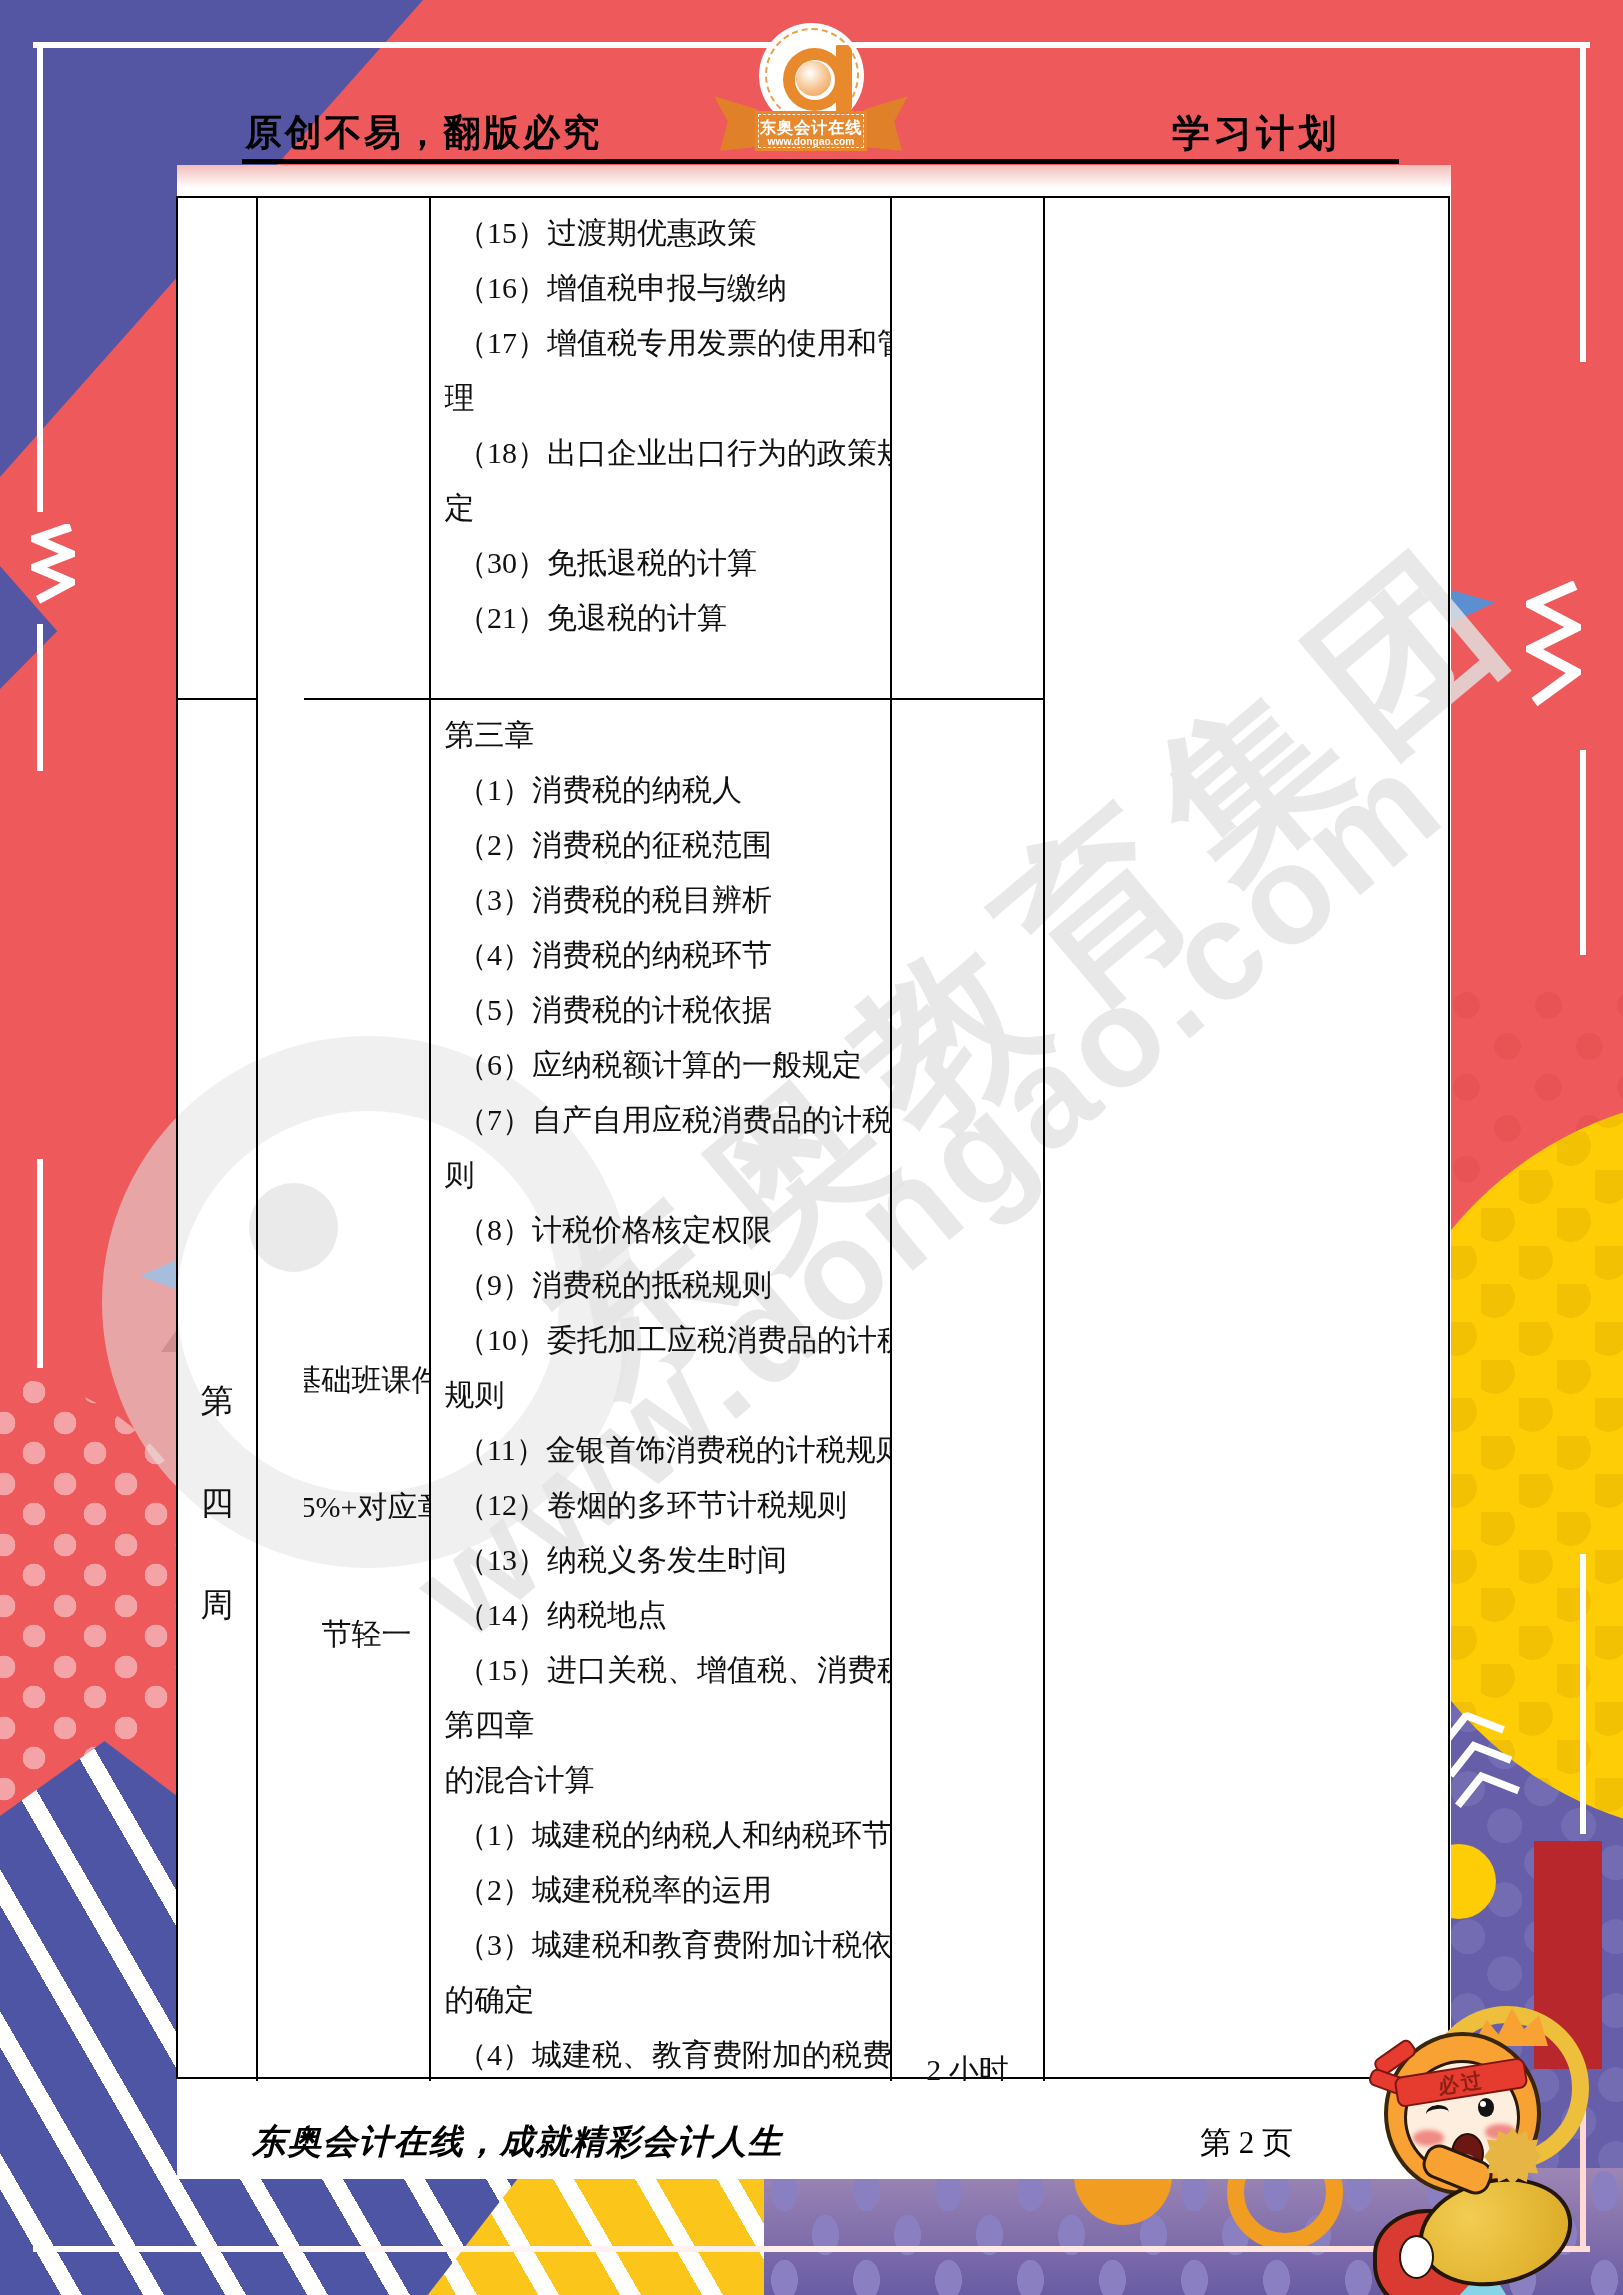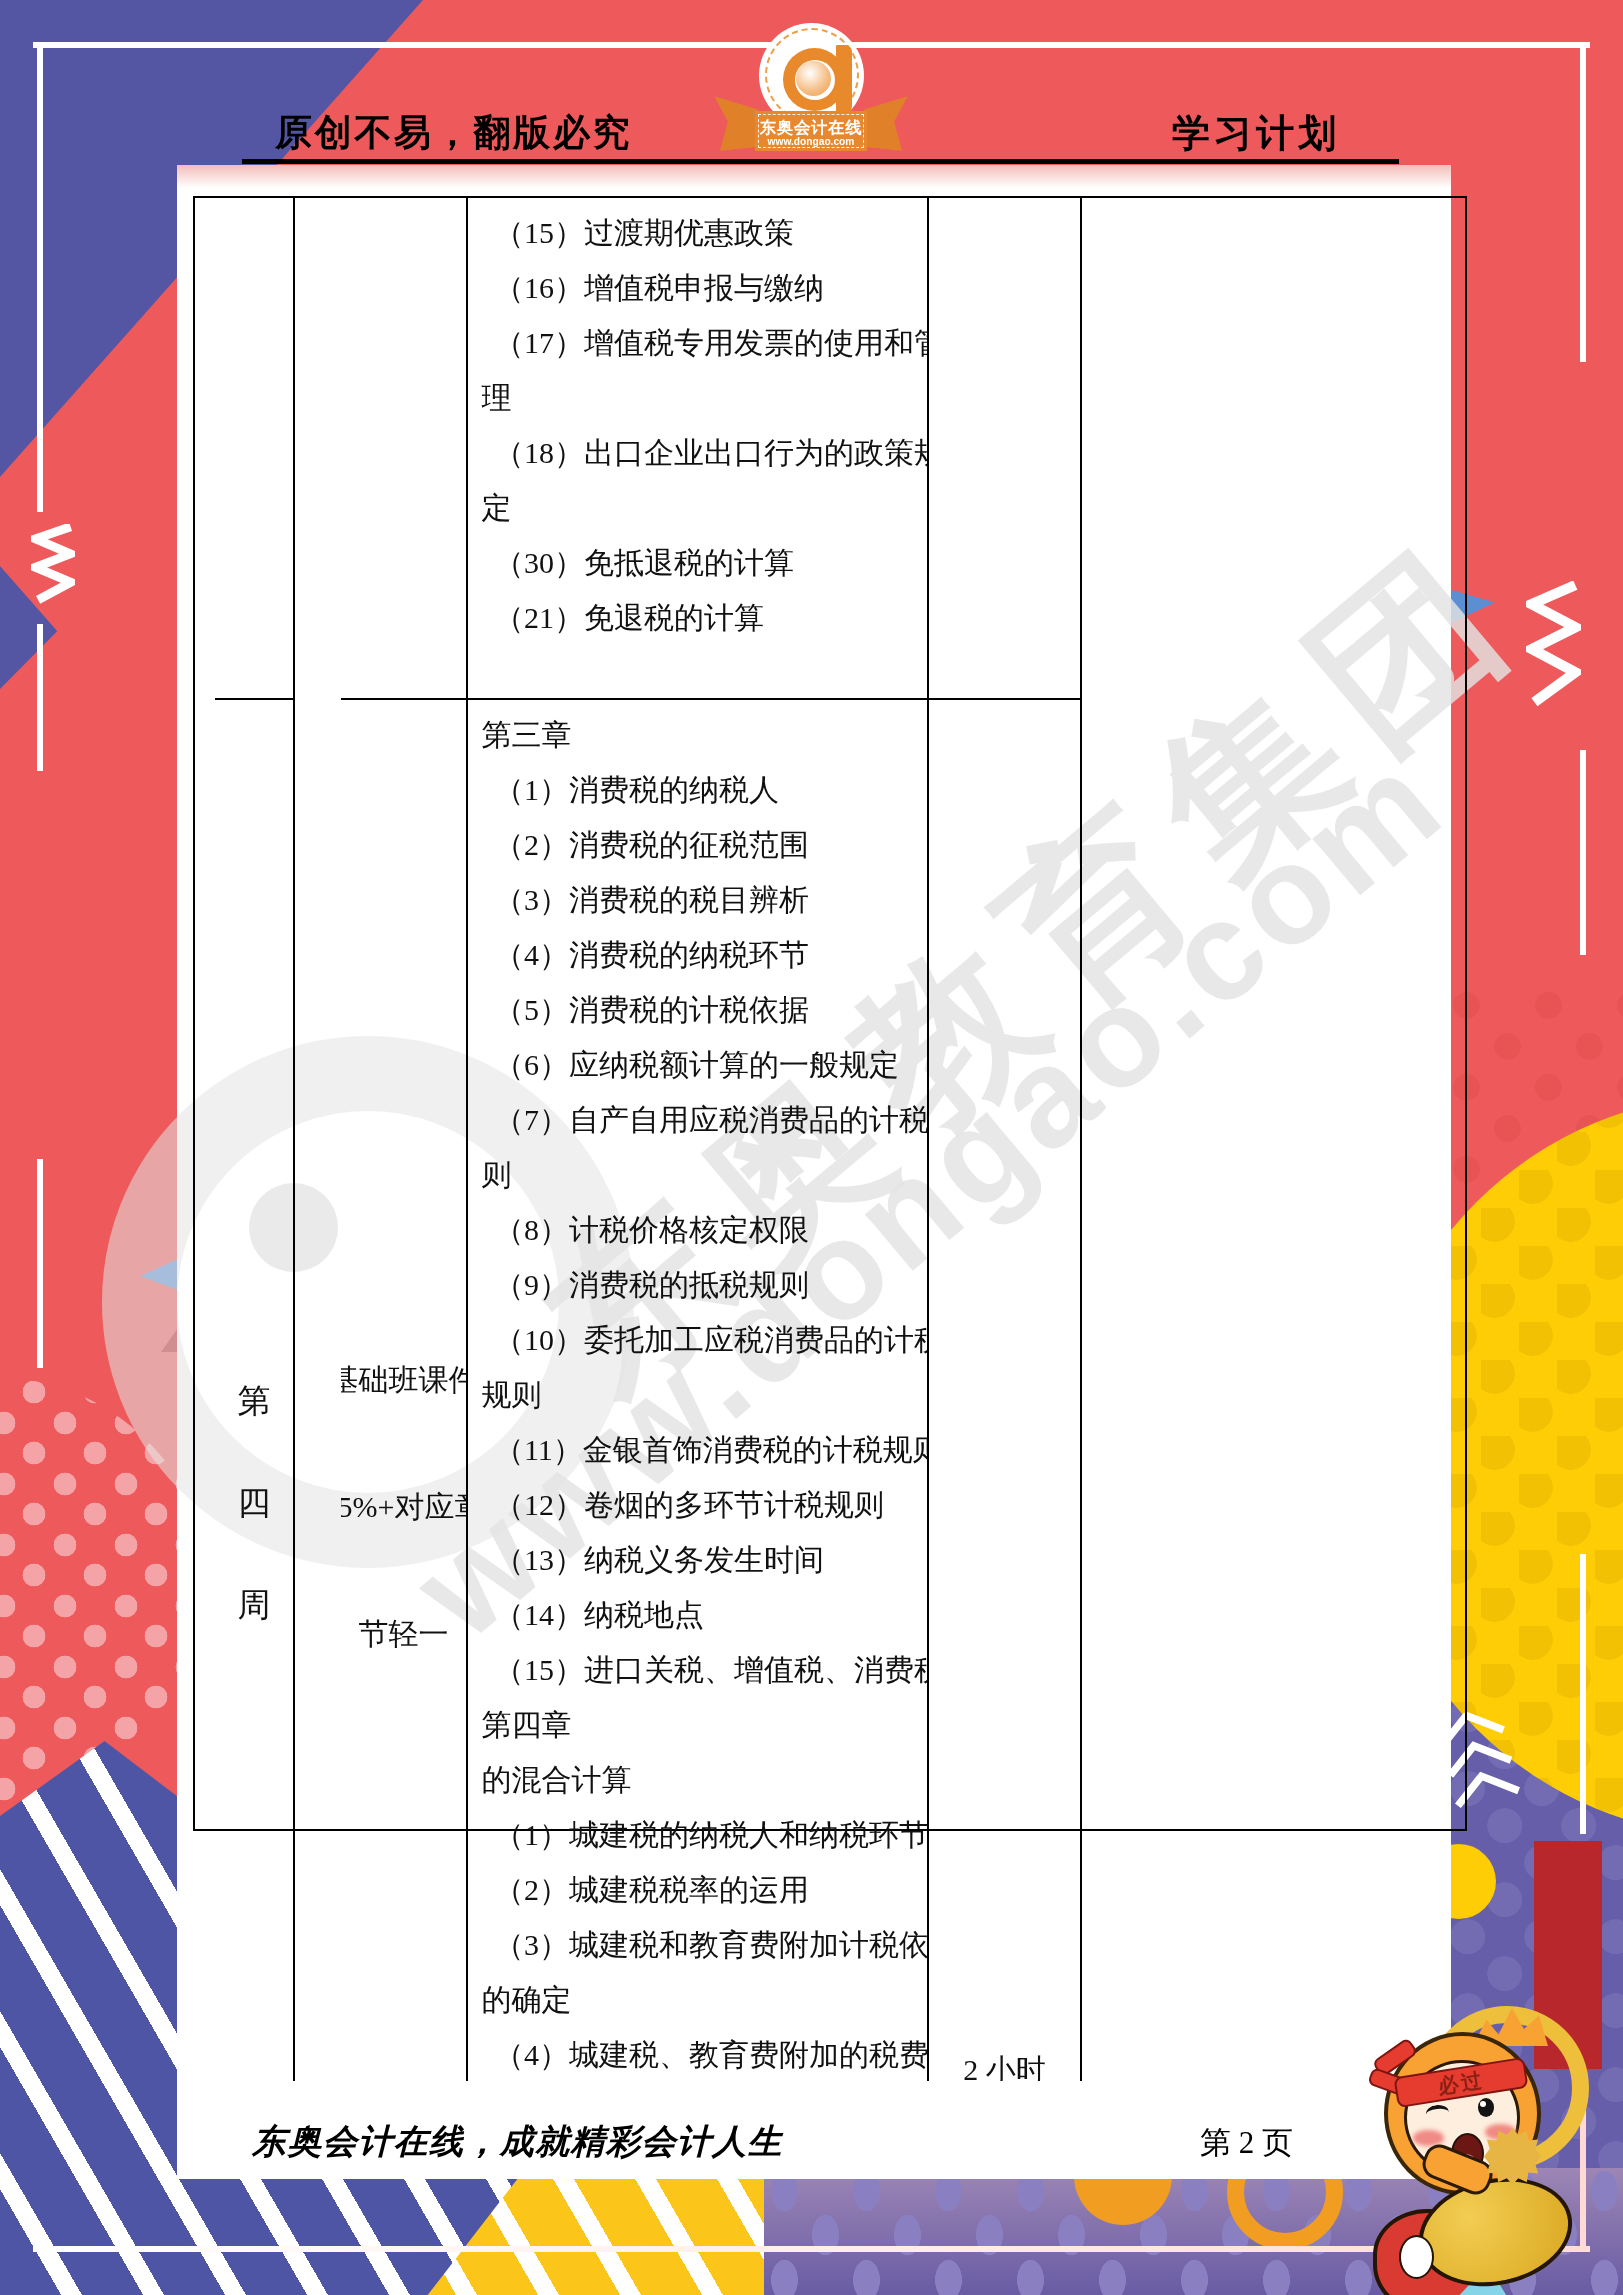--- a/index.html
+++ b/index.html
@@ -84,21 +84,21 @@
   .wm2{left:436px;top:1527px;font-size:140px;letter-spacing:6.8px;transform:rotate(-40deg);transform-origin:0 50%;}
   .wm-d{left:102px;top:1036px;width:382px;height:382px;border:75px solid rgba(227,227,227,.55);border-radius:50%;z-index:5;}
   .wm-d::after{content:"";position:absolute;left:72px;top:72px;width:89px;height:89px;border-radius:50%;
       background:rgba(227,227,227,.75);}
 
   
   .panel{left:177px;top:165px;width:1274px;height:2014px;z-index:4;
     background:linear-gradient(to bottom,#f3bdb9 0,#ffffff 23px,#ffffff 100%);}
 
   
-  .header-left{left:245px;top:108px;font-size:37px;letter-spacing:2.7px;color:#000;z-index:6;font-weight:bold;margin-left:30px;}
+  .header-left{left:245px;top:108px;font-size:37px;letter-spacing:2.7px;color:#000;z-index:6;font-weight:bold;}
   .header-right{left:1172px;top:108px;font-size:38px;letter-spacing:4.1px;color:#000;z-index:6;font-weight:bold;}
   .header-rule{left:242px;top:159px;width:1157px;height:4.8px;background:#000;z-index:6;}
 
   
   .badge{z-index:7;}
   .badge-circle{left:759px;top:22.5px;width:105px;height:105px;border-radius:50%;background:#fff;z-index:7;}
   .badge-circle::after{content:"";position:absolute;left:5.5px;top:5.5px;right:5.5px;bottom:5.5px;border:2px dashed #eba04b;border-radius:50%;}
   .d-bowl{left:783px;top:48px;width:63px;height:63px;border-radius:50%;background:#e8892b;z-index:8;}
   .d-bowl::after{content:"";position:absolute;left:11.6px;top:11.6px;width:40px;height:40px;border-radius:50%;background:#fff;}
   .d-ball{left:796px;top:61px;width:35px;height:35px;border-radius:50%;z-index:9;
@@ -108,23 +108,23 @@
   .ribbon-main::after{content:"";position:absolute;left:3.4px;top:3.4px;right:3.4px;bottom:3.4px;border:1.4px dashed rgba(255,255,255,.9);}
   .ribbon-wing{width:42px;height:55px;background:#e0812a;z-index:8;}
   .wing-l{left:717px;top:94px;clip-path:polygon(0 0,100% 32%,100% 100%,0 100%,26% 48%);transform:rotate(-6deg);}
   .wing-r{left:863px;top:94px;clip-path:polygon(0 32%,100% 0,74% 48%,100% 100%,0 100%);transform:rotate(6deg);}
   .ribbon-t1{left:755px;top:117px;width:112px;text-align:center;color:#fff;font-size:16.4px;font-weight:bold;z-index:10;
     font-family:"Liberation Sans","DejaVu Sans",sans-serif;letter-spacing:0.7px;}
   .ribbon-t2{left:755px;top:136px;width:112px;text-align:center;color:#fff;font-size:10.2px;font-weight:bold;z-index:10;
     font-family:"Liberation Sans","DejaVu Sans",sans-serif;}
 
   
-  .gtable{left:193px;top:196px;width:1274px;height:1635px;z-index:6;display:grid;
+  .gtable{left:176px;top:196px;width:1274px;height:1883px;z-index:6;display:grid;
     grid-template-columns:80px 173px 461px 153px 406px;grid-template-rows:502px 1381px;
-    border:2.7px solid #000;box-sizing:border-box;color:#111;padding-left:20px;}
+    border:2.7px solid #000;box-sizing:border-box;color:#111;}
   .cell{border-right:2.7px solid #000;border-bottom:2.7px solid #000;box-sizing:border-box;overflow:hidden;}
   .cell.last-row{border-bottom:none;}
   .notes-cell{grid-row:1/3;grid-column:5;border-right:none;border-bottom:none;}
   .content-cell{padding:6.8px 13.6px 0 13.6px;font-size:30px;line-height:55px;}
   .content-cell .line{white-space:nowrap;text-indent:12.3px;}
   .content-cell .line.wrap{text-indent:0;}
   .week-cell{display:flex;flex-direction:column;align-items:center;justify-content:center;
     font-size:33px;line-height:102px;transform:translateY(0);}
   .week-cell .wc{transform:translateY(112px);}
   .task-cell{display:flex;flex-direction:column;align-items:center;justify-content:center;font-size:30px;line-height:127px;margin-left:46px;}

